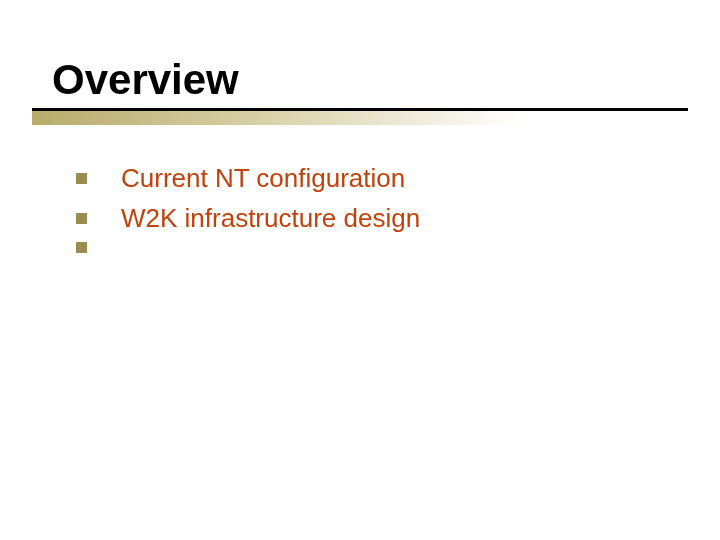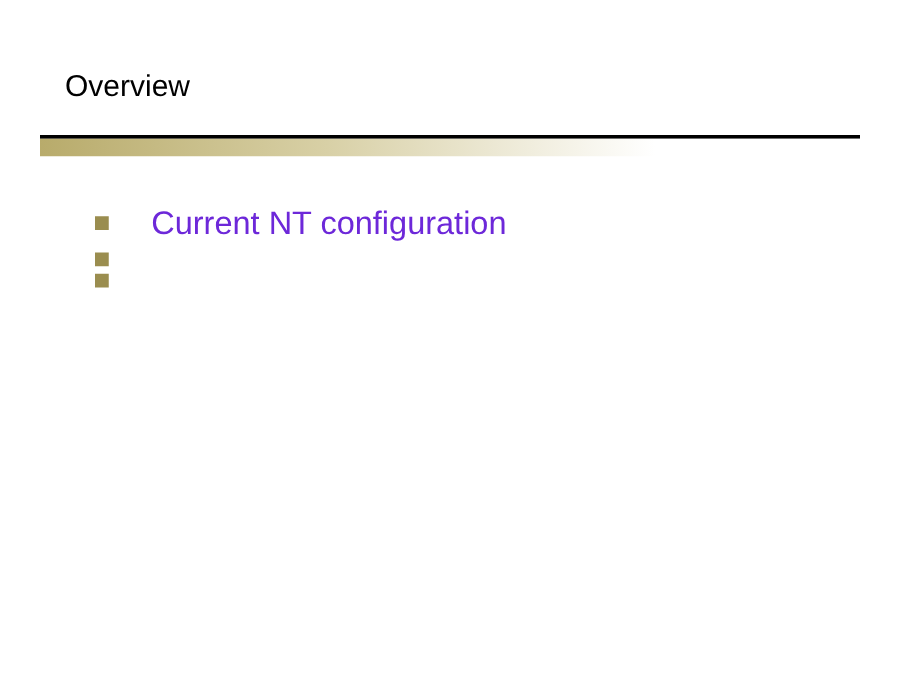--- a/index.html
+++ b/index.html
@@ -14,23 +14,23 @@
   .slide {
     position: relative;
     width: 720px;
     height: 540px;
     box-sizing: border-box;
   }
   .title {
     position: absolute;
     left: 52px;
     top: 56px;
-    font-size: 24px;
+    font-size: 42px;
     color: #000;
-    font-weight: 400;
+    font-weight: 700;
   }
   .rule-solid {
     position: absolute;
     left: 32px;
     top: 108px;
     width: 656px;
     height: 3px;
     background: #000;
   }
   .rule-gradient {
@@ -53,21 +53,21 @@
   }
   .bullet-box {
     width: 11px;
     height: 11px;
     background: #9a8d4f;
     margin-right: 34px;
     flex: 0 0 auto;
   }
   .bullet-text {
     font-size: 26px;
-    color: #6d28d9;
+    color: #c2410c;
     line-height: 1.3;
   }
 </style>
 </head>
 <body>
 
 <div class="slide">
 
   <div class="title">Overview</div>
 
@@ -76,20 +76,21 @@
 
   <div class="bullets">
 
     <div class="bullet-row">
       <span class="bullet-box"></span>
       <span class="bullet-text">Current NT configuration</span>
     </div>
 
     <div class="bullet-row">
       <span class="bullet-box"></span>
+      <span class="bullet-text">W2K infrastructure design</span>
     </div>
 
     <div class="bullet-row">
       <span class="bullet-box"></span>
     </div>
 
   </div>
 </div>
 
 </body></html>

